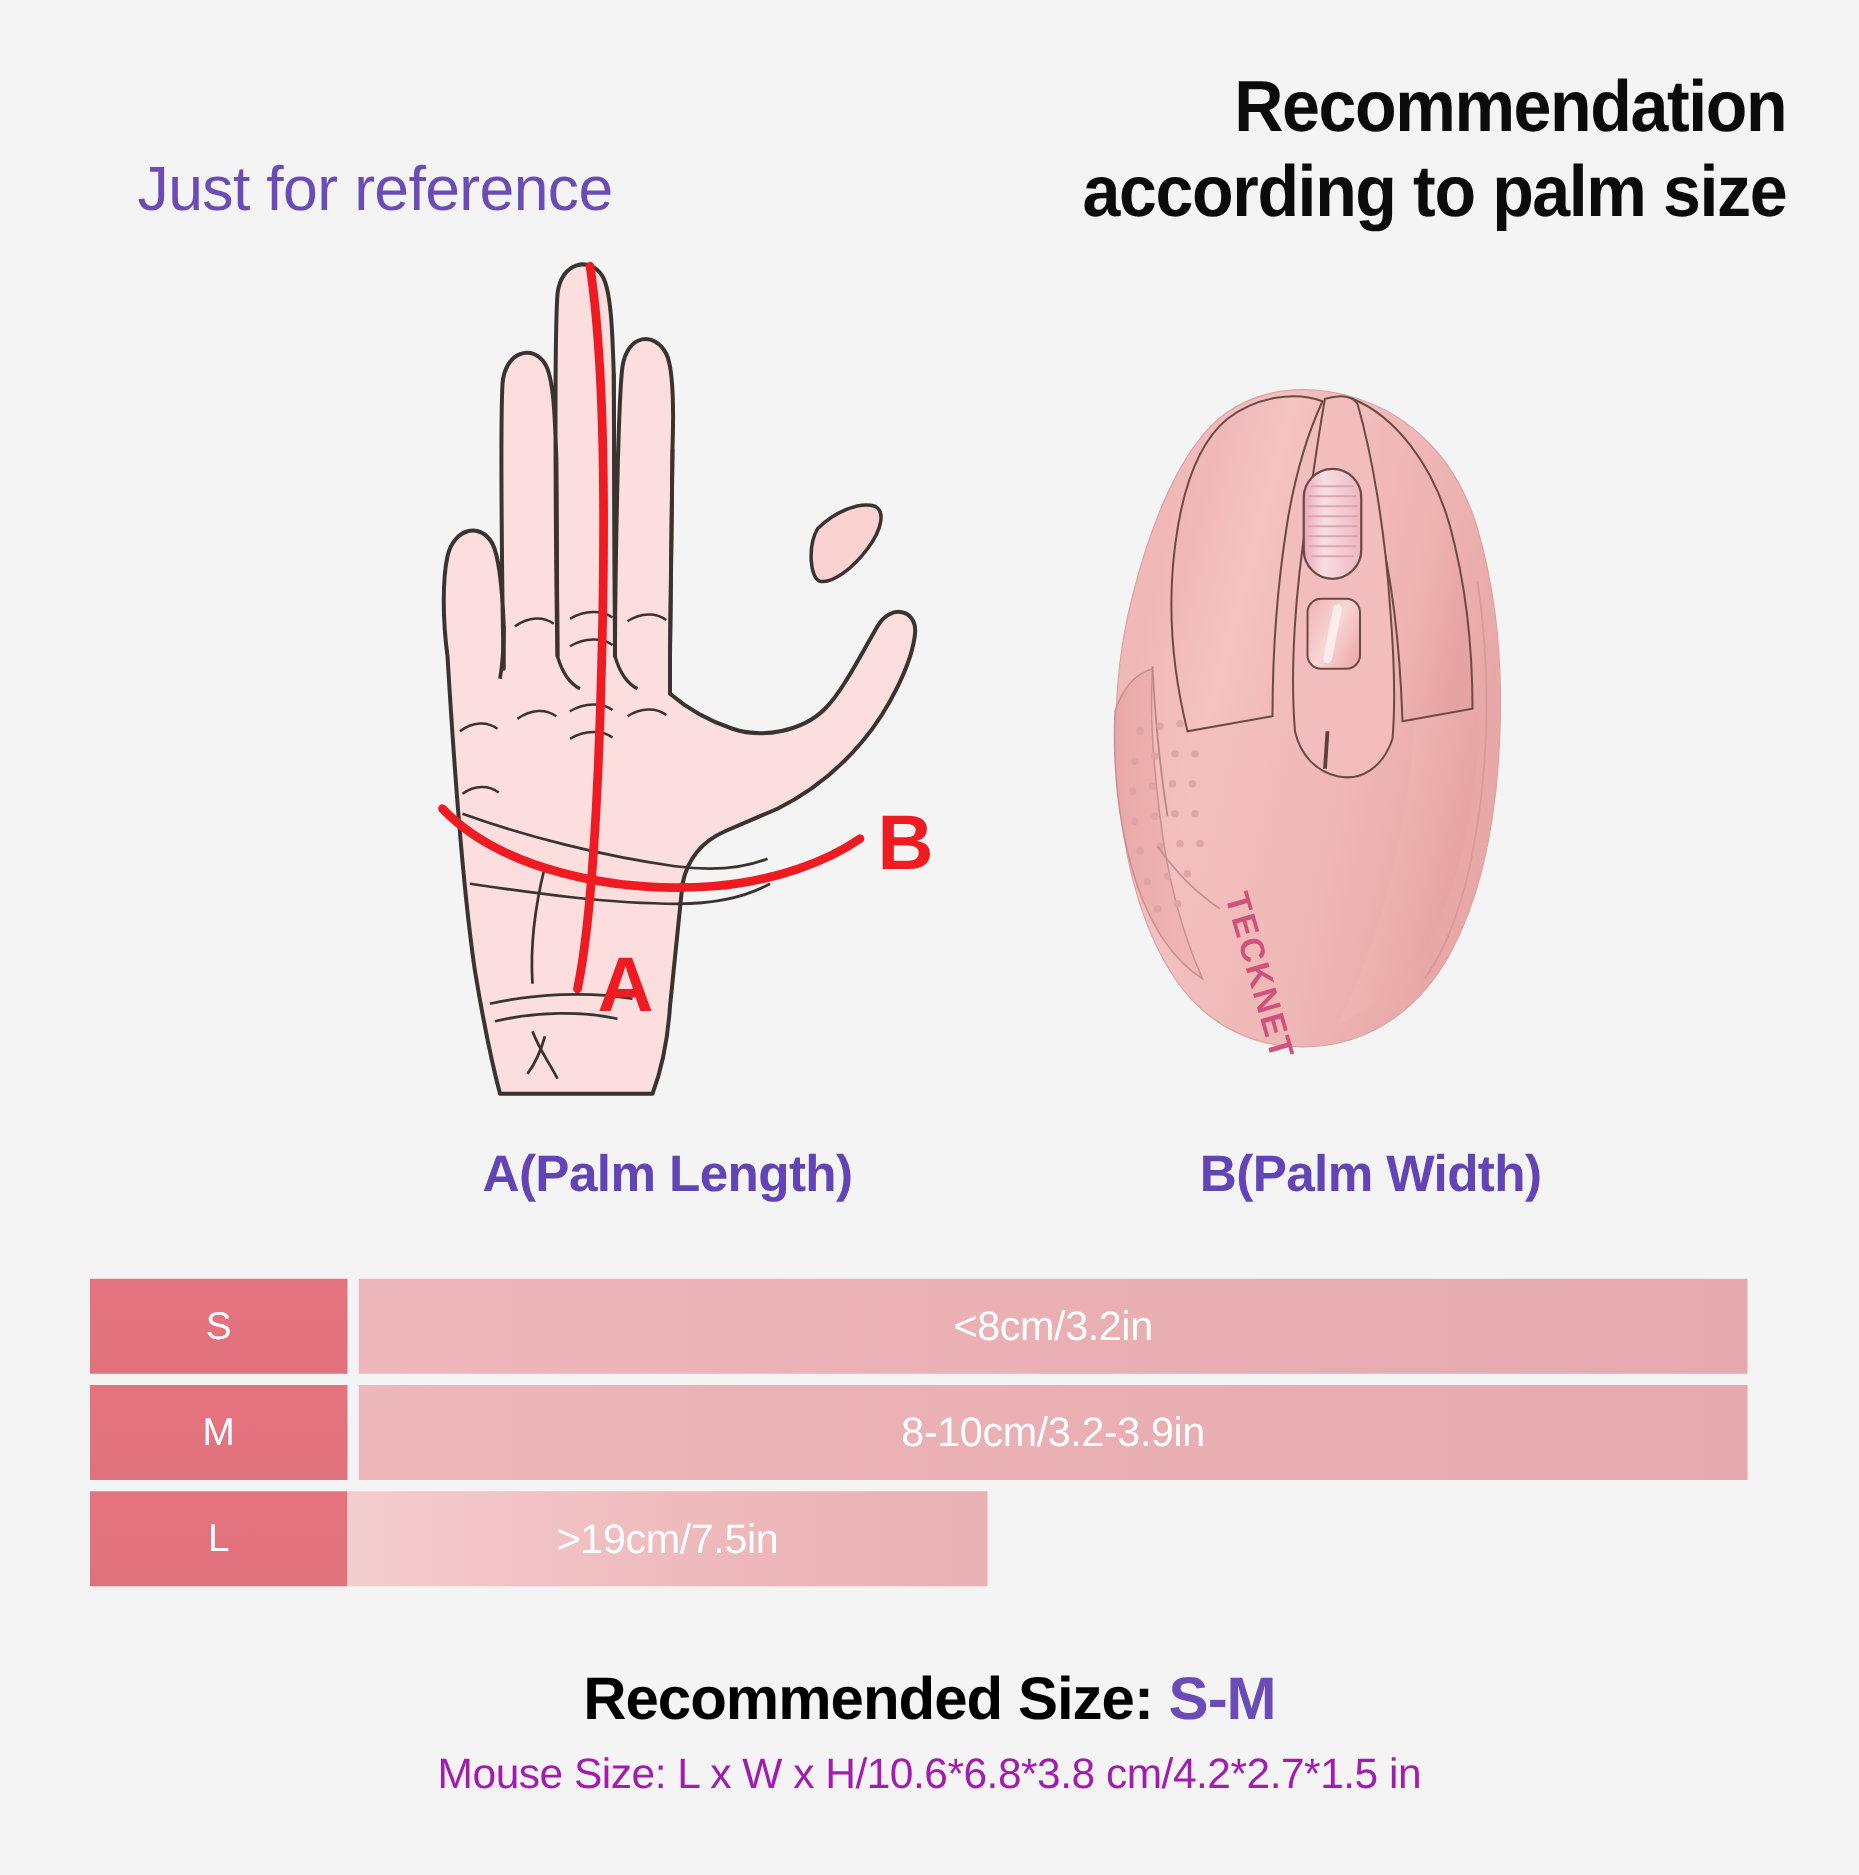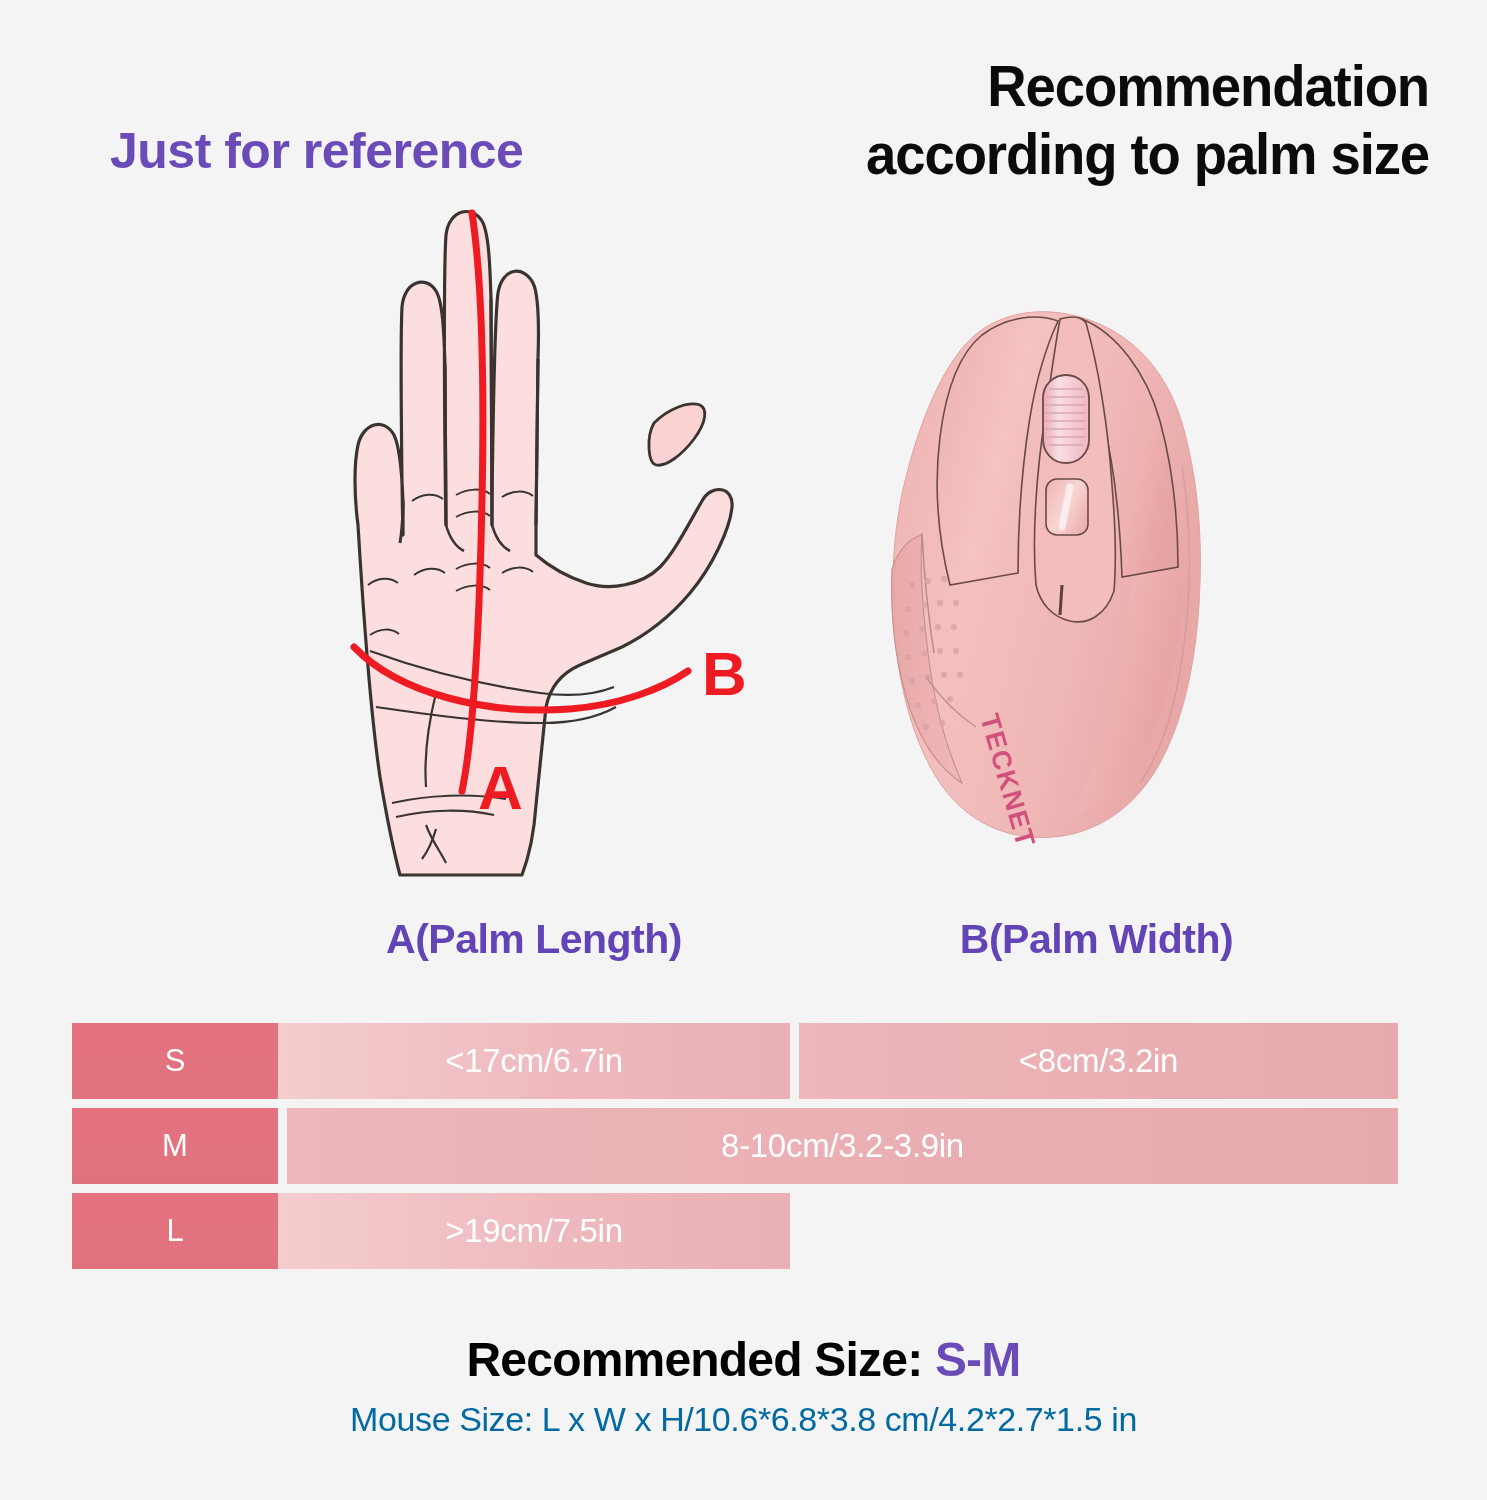--- a/index.html
+++ b/index.html
@@ -15,21 +15,21 @@
     font-family: "Liberation Sans", sans-serif;
     -webkit-font-smoothing: antialiased;
   }
 
   
   #reference-heading {
     position: absolute;
     left: 110px;
     top: 122px;
     font-size: 50px;
-    font-weight: bold;
+    font-weight: normal;
     color: #6a4bb8;
     letter-spacing: -0.5px;
     white-space: nowrap;
   }
   #main-heading {
     position: absolute;
     right: 58px;
     top: 52px;
     width: 760px;
     text-align: right;
@@ -137,21 +137,21 @@
   }
   #recommended-line .rec-value { color: #6a4bb8; }
   #mouse-size-line {
     position: absolute;
     left: 0;
     top: 1400px;
     width: 1487px;
     text-align: center;
     font-size: 34px;
     font-weight: normal;
-    color: #0369a1;
+    color: #a21caf;
     letter-spacing: -0.4px;
     white-space: nowrap;
   }
 </style>
 </head>
 <body>
 
 <div id="reference-heading">Just for reference</div>
 
 <div id="main-heading">
@@ -346,21 +346,20 @@
   </svg>
 </div>
 
 <div class="col-header" id="header-a">A(Palm Length)</div>
 <div class="col-header" id="header-b">B(Palm Width)</div>
 
 <div id="size-table">
 
   <div class="table-row">
     <div class="cell-size">S</div>
-    <div class="cell-a">&lt;17cm/6.7in</div>
     <div class="cell-gap"></div>
     <div class="cell-b">&lt;8cm/3.2in</div>
   </div>
 
   <div class="table-row">
     <div class="cell-size">M</div>
     <div class="cell-gap"></div>
     <div class="cell-b">8-10cm/3.2-3.9in</div>
   </div>
 

